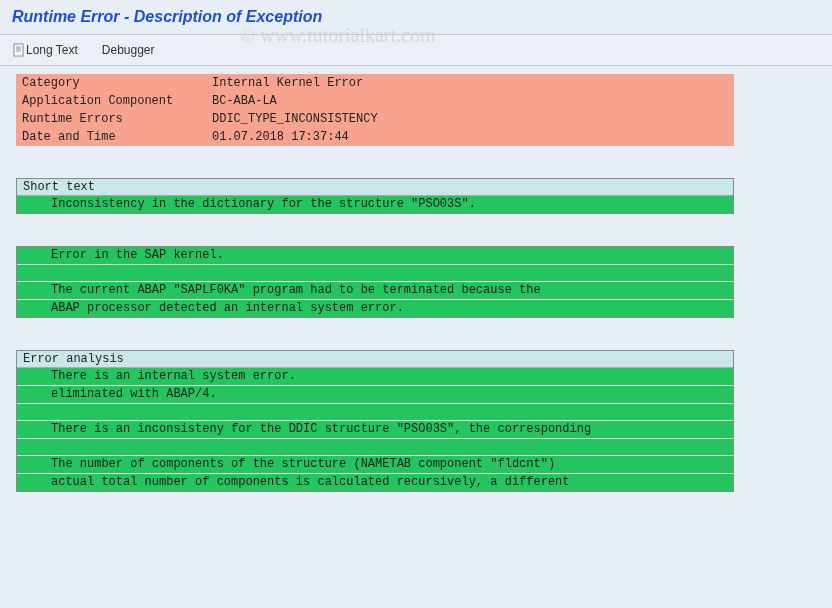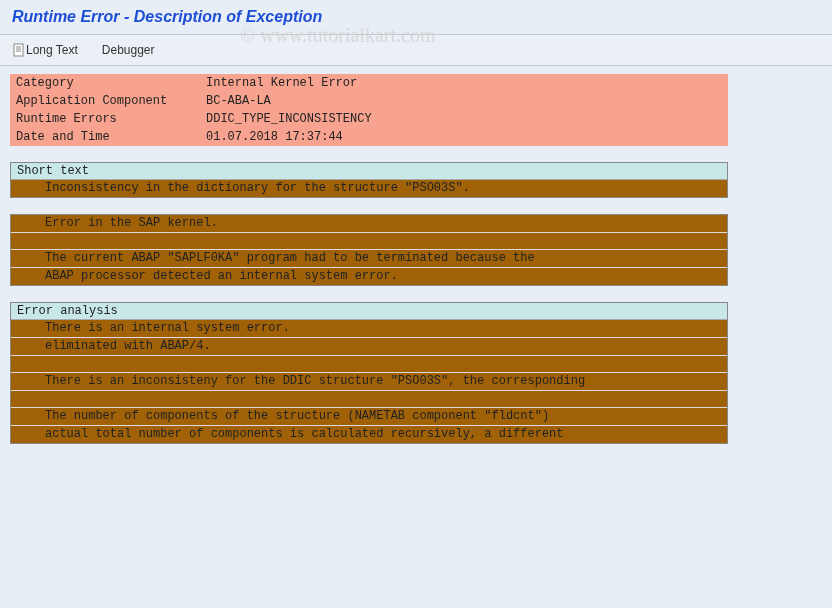--- a/index.html
+++ b/index.html
@@ -37,54 +37,54 @@
       color: #333;
       cursor: pointer;
       padding: 2px 4px;
     }
     .toolbar-btn .icon {
       display: inline-flex;
       width: 14px;
       height: 14px;
     }
     .content {
-      padding: 8px 10px;
+      padding: 8px 16px;
     }
     .header-table {
       width: 718px;
       border-collapse: collapse;
       font-family: "Courier New", monospace;
       font-size: 12px;
     }
     .header-table td {
       background: #f7a38f;
       padding: 1px 6px;
       line-height: 16px;
       color: #222;
       white-space: pre;
     }
     .header-table td.label {
       width: 190px;
     }
     .section {
-      margin-top: 16px;
+      margin-top: 32px;
       width: 718px;
       border: 1px solid #888;
       font-family: "Courier New", monospace;
       font-size: 12px;
       background: #fff;
     }
     .section-header {
       background: #c8e8e8;
       padding: 1px 6px;
       border-bottom: 1px solid #aaa;
       color: #222;
     }
     .section-body {
-      background: #a16207;
+      background: #22c55e;
     }
     .section-body .line {
       padding: 0 6px 0 34px;
       line-height: 17px;
       white-space: pre-wrap;
       color: #222;
       border-bottom: 1px solid #ddd;
       min-height: 17px;
     }
     .section-body .line:last-child {

